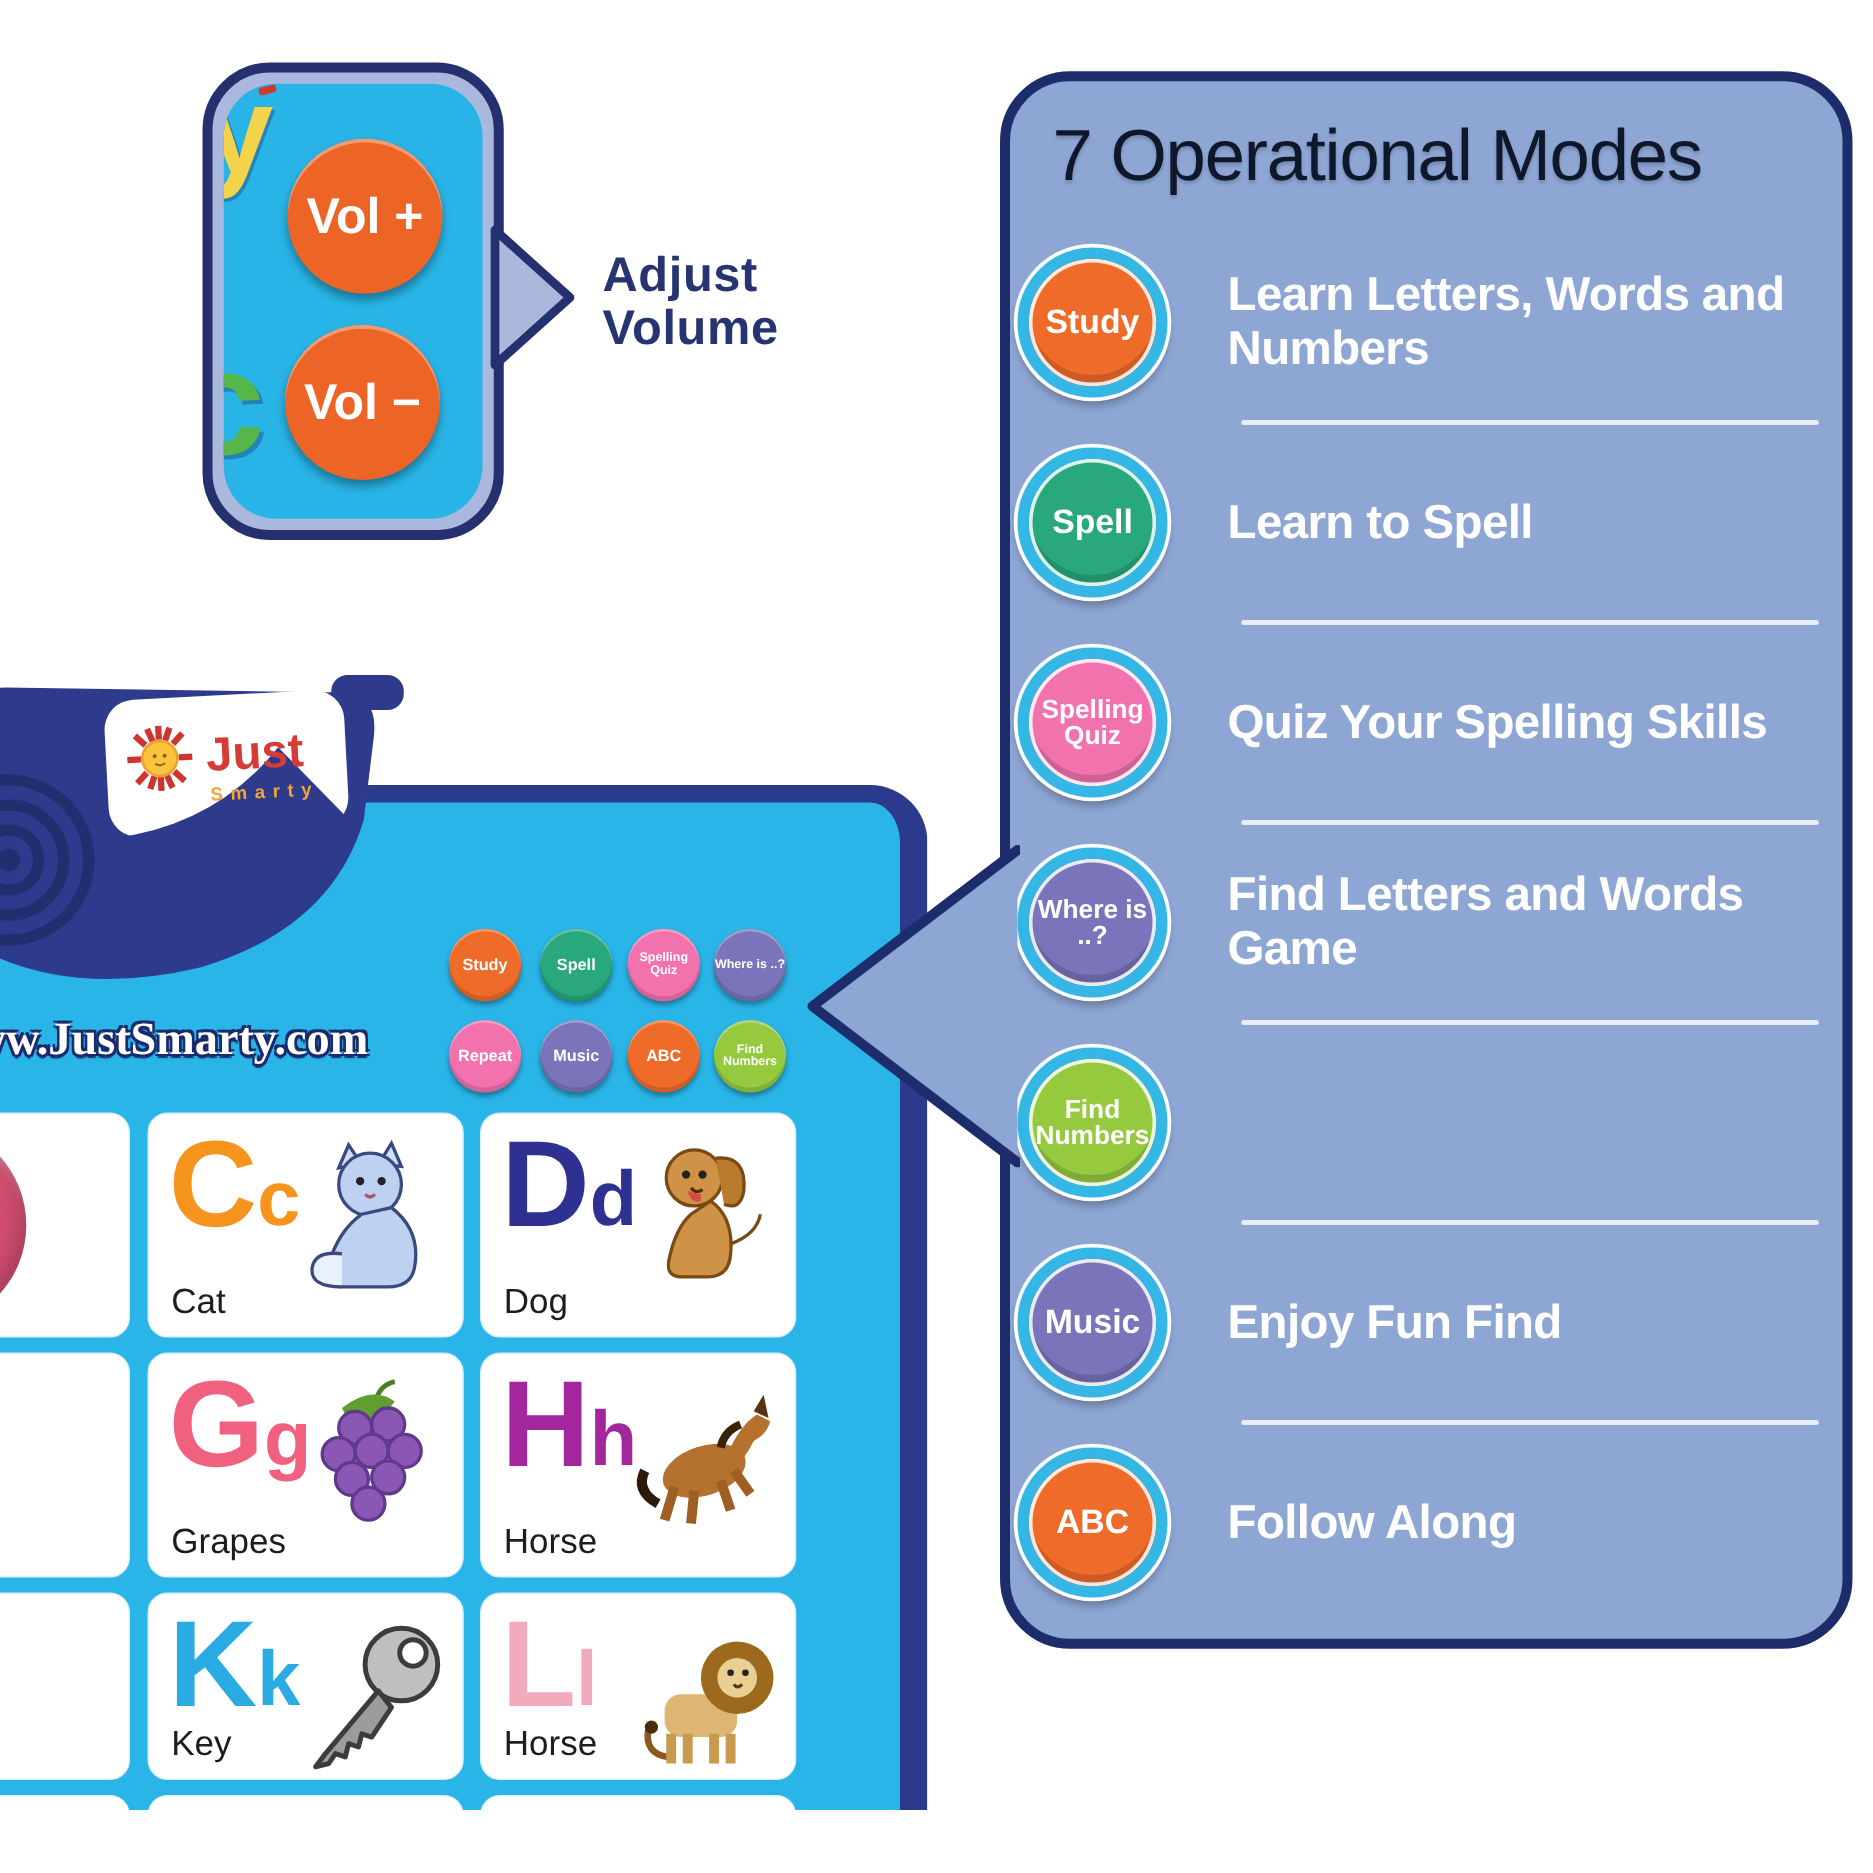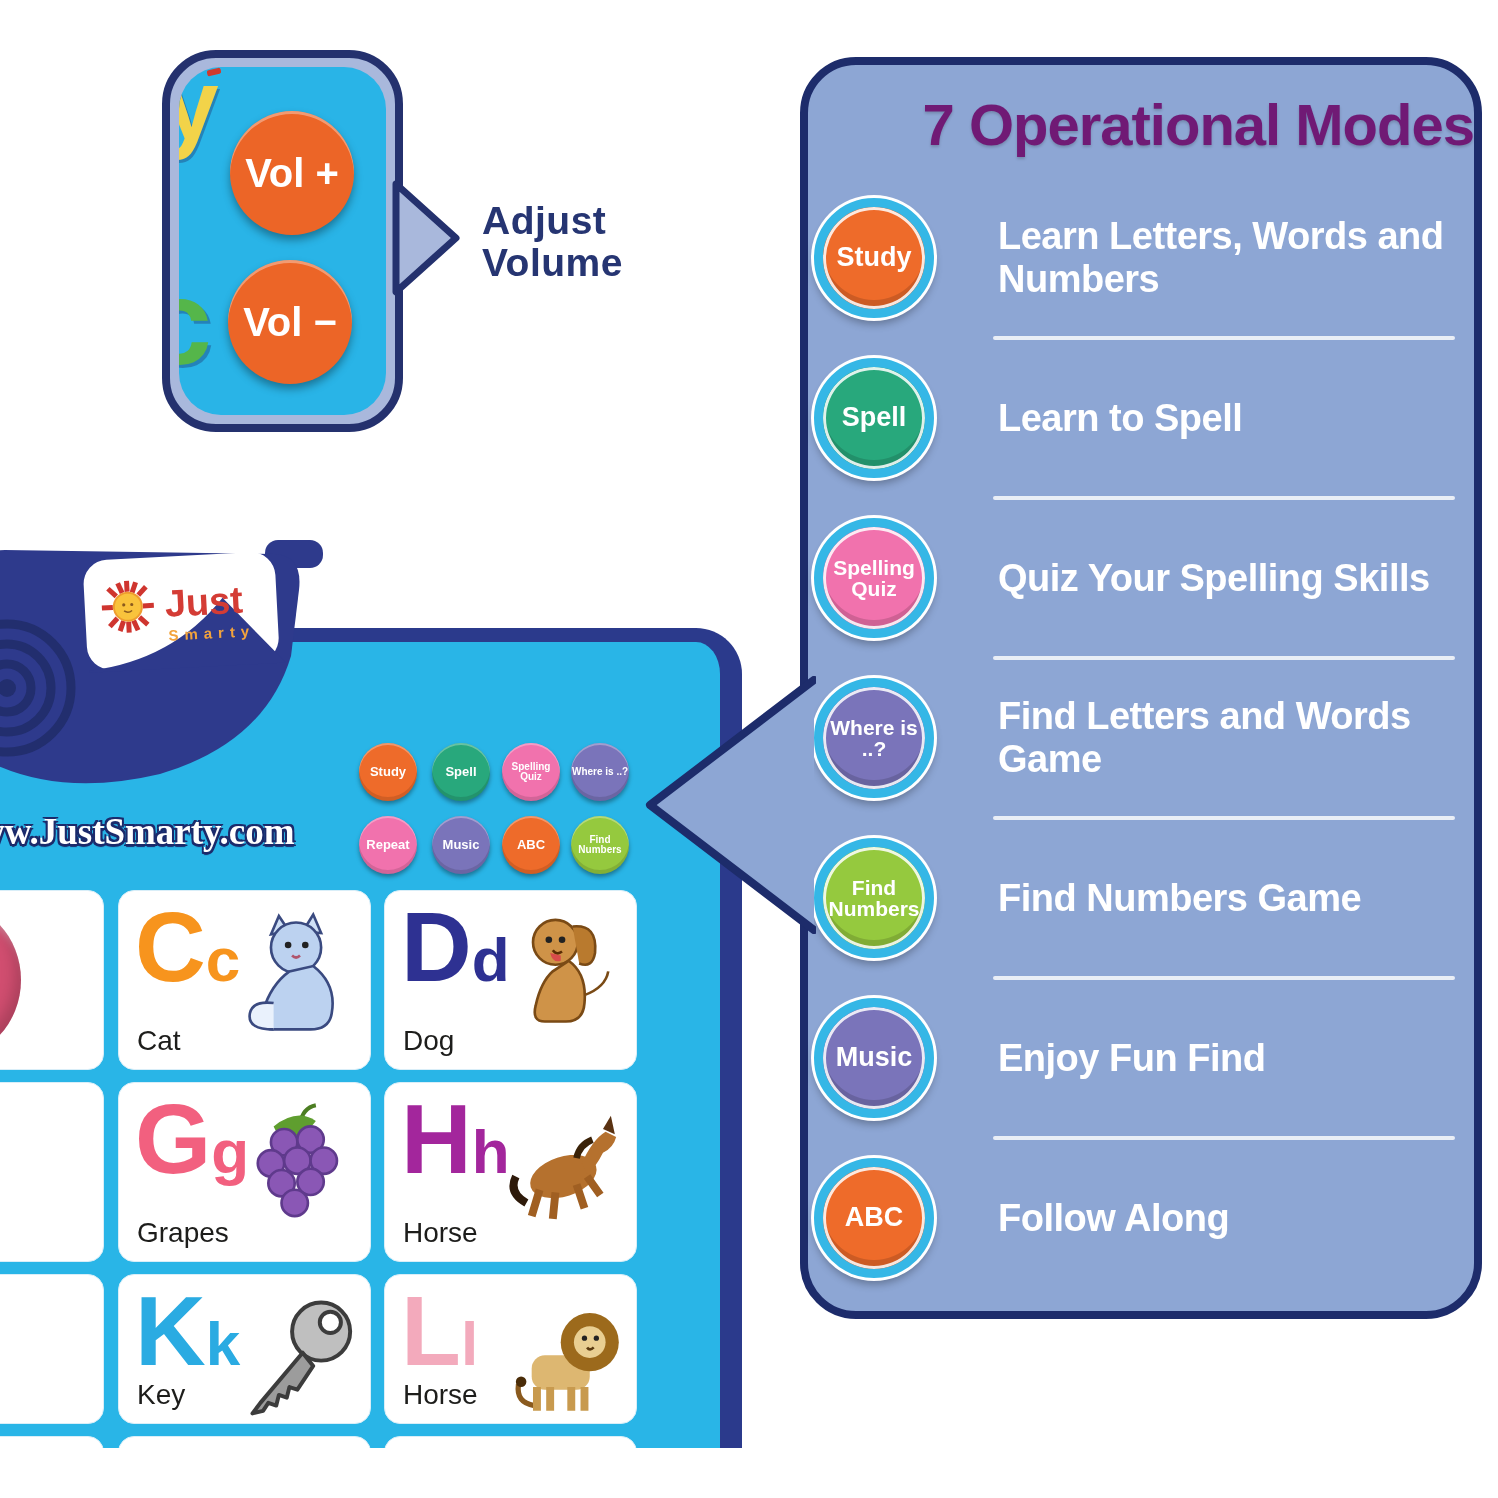--- a/index.html
+++ b/index.html
@@ -74,40 +74,39 @@
     box-shadow:inset -6px -8px 14px rgba(0,0,0,.18), inset 8px 10px 10px rgba(255,255,255,.45);}
   
   .device{position:absolute;left:-35px;top:538px;width:370px;height:265px;z-index:3;}
   
   .modes-panel{
     position:absolute;left:800px;top:57px;width:682px;height:1262px;
     background:#8da6d4;border:8px solid #1d2c6b;border-radius:56px;
     box-sizing:border-box;z-index:2;
   }
   .panel-title{
-    padding:26px 0 0 34px;color:#701a75;font-weight:bold;font-size:58px;letter-spacing:-1px;
+    padding:26px 0 0 34px;color:#0f172a;font-weight:normal;font-size:58px;letter-spacing:-1px;
     text-shadow:0 2px 3px rgba(0,0,0,.18);
-    text-align:right;
   }
   .modes-list{position:absolute;left:0;right:0;top:113px;}
   .mode-row{position:relative;height:160px;display:flex;align-items:center;padding-left:4px;}
   .mode-row:not(:first-child)::before{
     content:"";position:absolute;left:185px;top:-2px;width:462px;height:4px;
     background:#e9eef6;border-radius:2px;
   }
   .mode-btn{
     width:120px;height:120px;border-radius:50%;flex:0 0 auto;margin-left:2px;
     border:9px solid #35b7e6;
     box-shadow:0 0 0 3px #ffffff,0 6px 8px rgba(0,0,0,.3), inset 0 0 0 3px rgba(255,255,255,.85), inset 0 -9px 0 rgba(0,0,0,.14);
     display:flex;align-items:center;justify-content:center;text-align:center;
     color:#fff;font-weight:bold;font-size:27px;line-height:1.02;box-sizing:border-box;
   }
   .mode-btn .small{font-size:21px;display:block;}
   .mode-desc{
-    flex:1;margin-left:64px;padding-right:14px;
+    flex:1;margin-left:48px;padding-right:14px;
     color:#fff;font-weight:bold;font-size:38px;line-height:1.12;letter-spacing:-.5px;
   }
   .panel-pointer{position:absolute;left:638px;top:676px;z-index:3;}
 </style>
 </head>
 <body>
 
 <div class="vol-inset">
   <div class="vol-inset-screen">
     <div class="red-mark"></div>
@@ -364,21 +363,20 @@
       <div class="mode-row">
     <div class="mode-btn" style="background: rgb(122, 116, 186);">
       <span class="mode-btn-label small">Where is ..?</span>
     </div>
     <div class="mode-desc">Find Letters and Words Game</div>
   </div>
       <div class="mode-row">
     <div class="mode-btn" style="background: rgb(149, 201, 62);">
       <span class="mode-btn-label small">Find Numbers</span>
     </div>
-    <div class="mode-desc">Find Numbers Game</div>
   </div>
       <div class="mode-row">
     <div class="mode-btn" style="background: rgb(122, 116, 186);">
       <span class="mode-btn-label">Music</span>
     </div>
     <div class="mode-desc">Enjoy Fun Find</div>
   </div>
       <div class="mode-row">
     <div class="mode-btn" style="background: rgb(238, 107, 42);">
       <span class="mode-btn-label">ABC</span>

